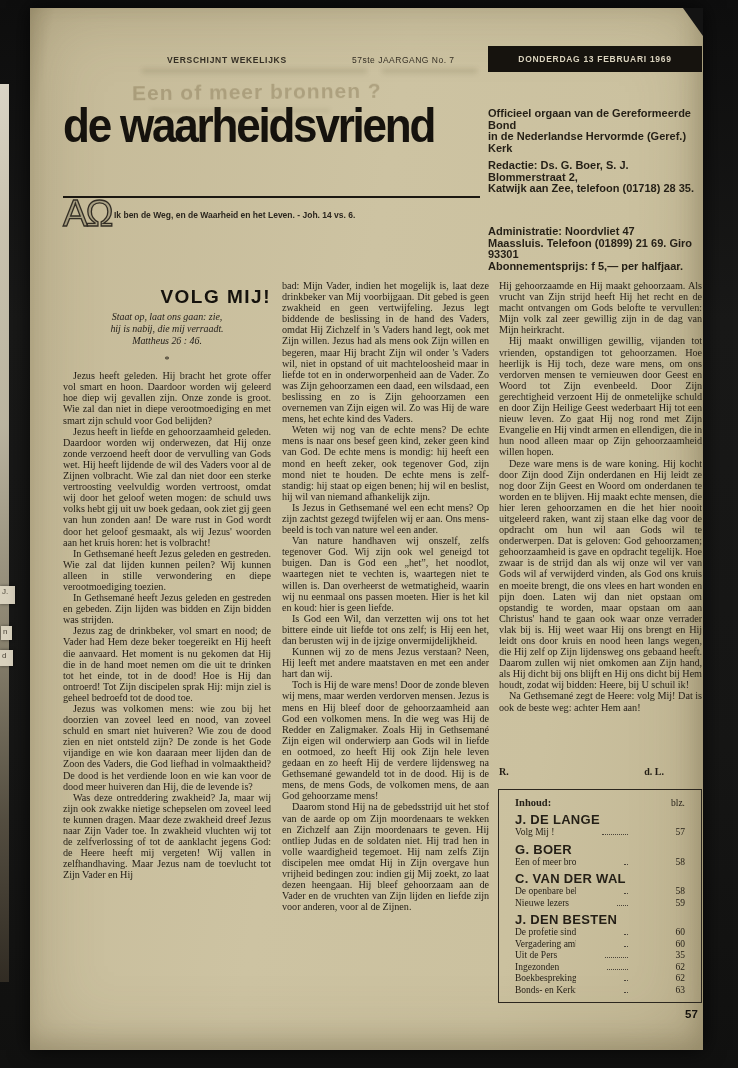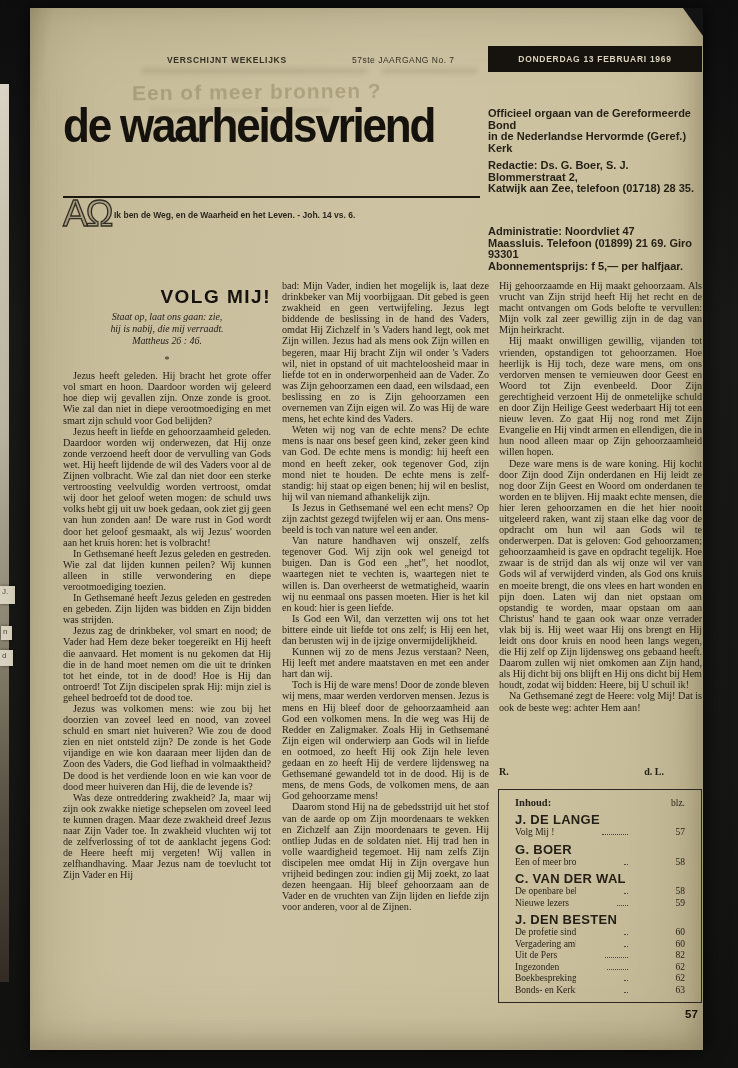--- a/index.html
+++ b/index.html
@@ -222,21 +222,21 @@
             <span class="p">60</span>
           </div>
           <div class="toc-row">
             <span class="t">Vergadering ambtsdragers</span>
             <span class="dots"></span>
             <span class="p">60</span>
           </div>
           <div class="toc-row">
             <span class="t">Uit de Pers</span>
             <span class="dots"></span>
-            <span class="p">82</span>
+            <span class="p">35</span>
           </div>
           <div class="toc-row">
             <span class="t">Ingezonden</span>
             <span class="dots"></span>
             <span class="p">62</span>
           </div>
           <div class="toc-row">
             <span class="t">Boekbespreking</span>
             <span class="dots"></span>
             <span class="p">62</span>

